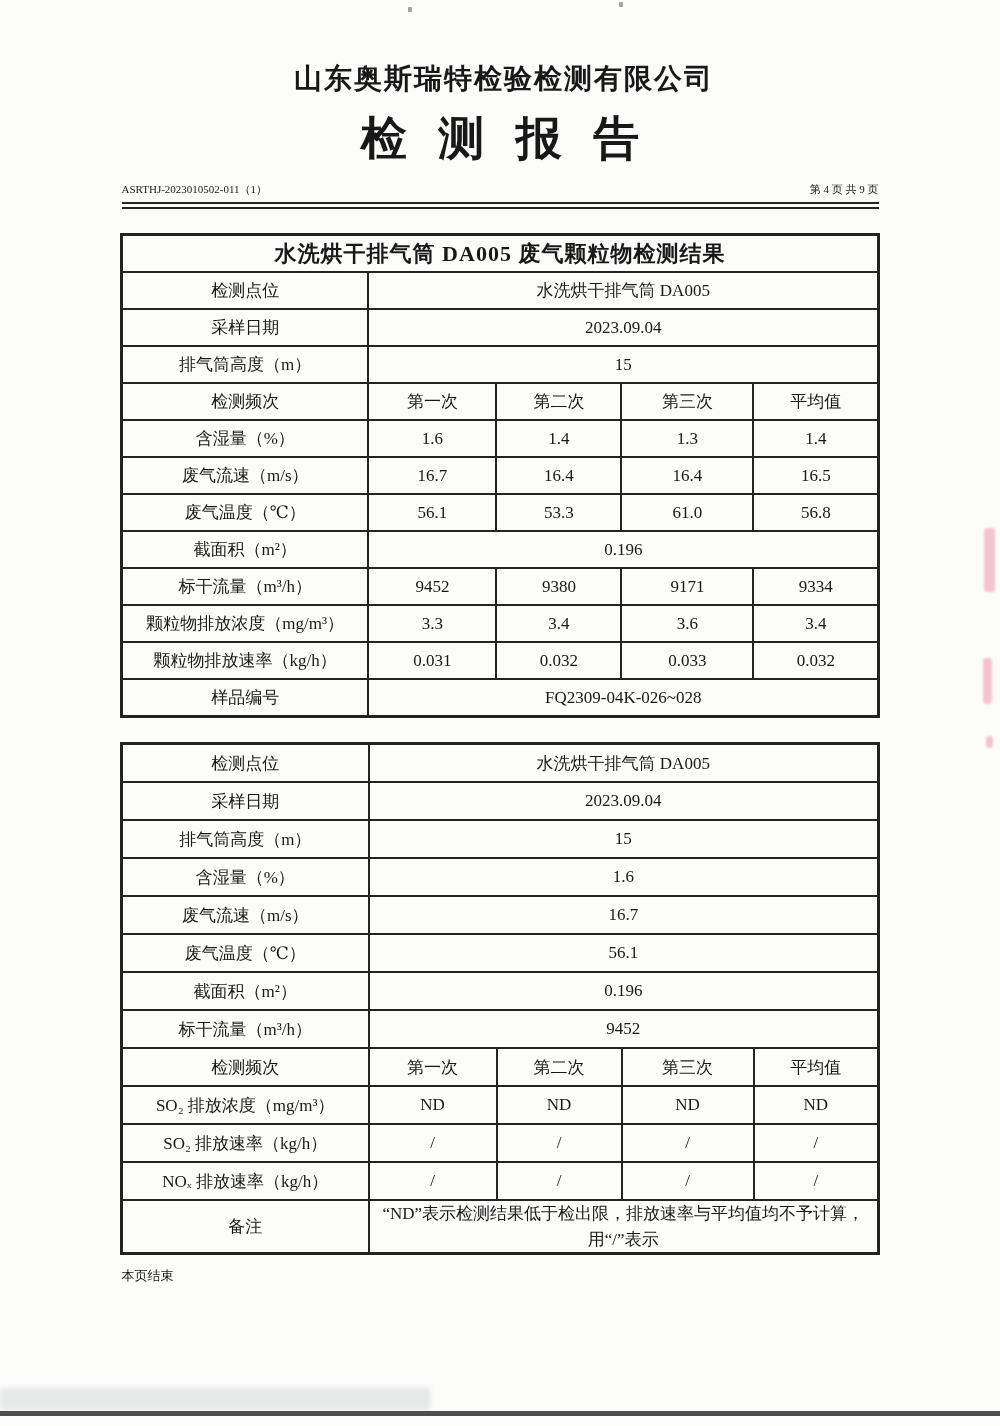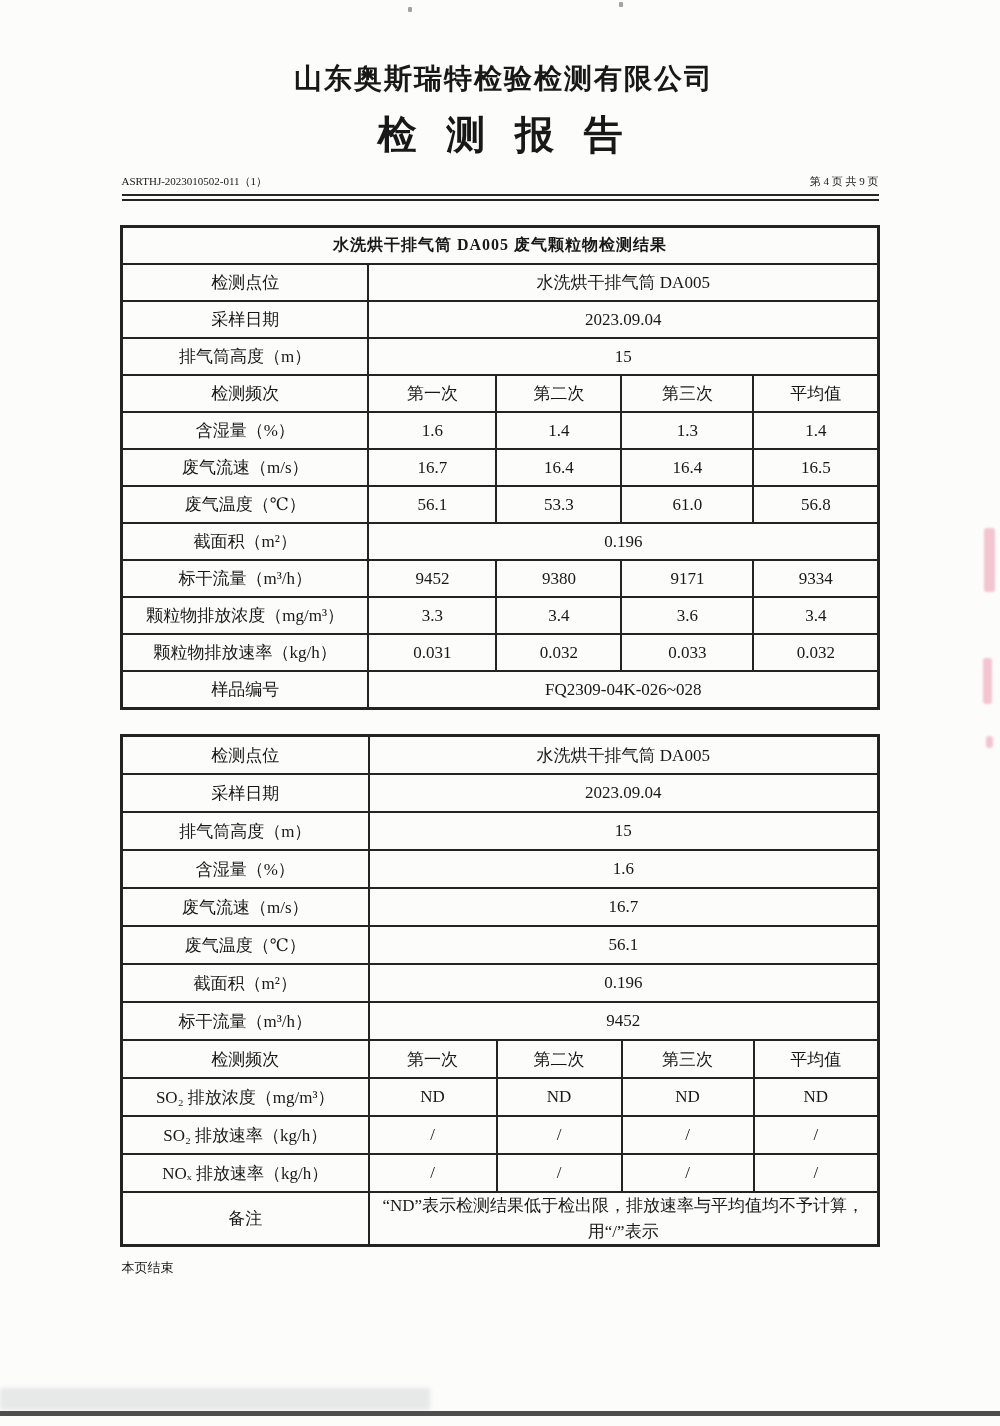--- a/index.html
+++ b/index.html
@@ -18,21 +18,21 @@
     padding-top:60px;
     text-align:center;
     font-size:28px;
     font-weight:bold;
     letter-spacing:2px;
     padding-left:8px;
   }
   .doc-title{
     margin-top:10px;
     text-align:center;
-    font-size:39px;
+    font-size:46px;
     font-weight:bold;
     letter-spacing:10px;
     text-indent:10px;
   }
   .meta-row{
     width:757px;
     margin:12px auto 0;
     display:flex;
     justify-content:space-between;
     align-items:flex-end;
@@ -58,21 +58,21 @@
   table.rt td{
     border:2px solid #232323;
     height:35px;
     padding:0 4px;
     vertical-align:middle;
     overflow:hidden;
   }
   table.rt{border:3px solid #232323;}
   td.tbl-title{
     font-weight:bold;
-    font-size:16px;
+    font-size:22px;
     height:38px;
     letter-spacing:1px;
   }
   table.rt2 td{height:36px;}
   td.remark-cell{
     height:56px;
     line-height:1.5;
     padding:4px 34px;
   }
 

